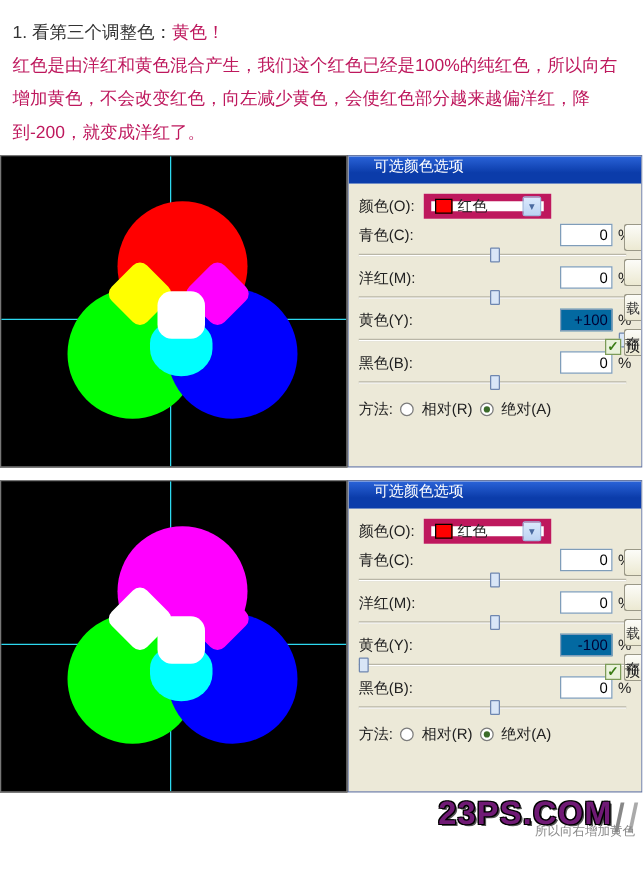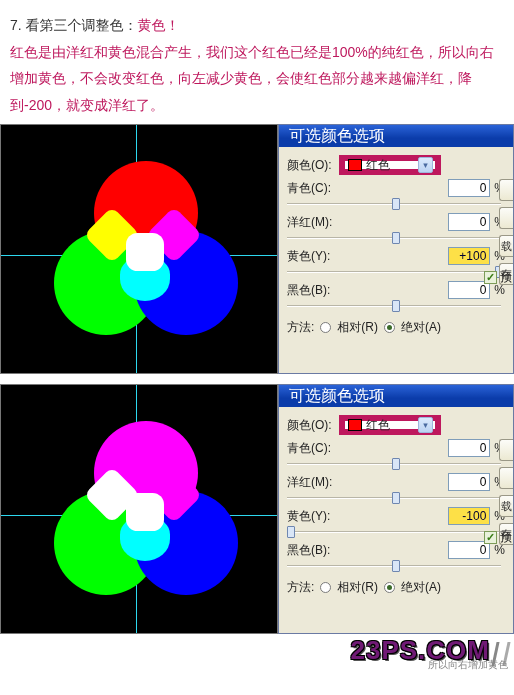--- a/index.html
+++ b/index.html
@@ -64,24 +64,24 @@
     height: 250px;
     display: flex;
     flex-direction: column;
     border: 1px solid #6a7aa3;
     overflow: hidden;
   }
   .titlebar {
     height: 22px;
     background: linear-gradient(#2a63d8, #0b3caa 60%, #0b3caa);
     color: #fff;
-    font-size: 16px;
+    font-size: 12px;
     display: flex;
-    align-items: center;
-    padding: 0 10px;
+    align-items: flex-start;
+    padding: 0 20px;
     font-family: SimSun, Arial;
   }
   .dialog-body {
     flex: 1;
     background: #ece9d8;
     padding: 8px 6px 4px 8px;
     font-size: 12px;
     font-family: SimSun, Arial, sans-serif;
     color: #222;
     position: relative;
@@ -129,21 +129,21 @@
   .val-group { display: flex; align-items: center; gap: 4px; }
   .input-box {
     width: 42px; height: 18px;
     border: 1px solid #7f9db9;
     background: #fff;
     font-size: 12px;
     text-align: right;
     padding: 1px 3px;
   }
   .input-box.sel {
-    background: #fde047;
+    background: #0369a1;
     color: #003;
   }
   .perc { font-size: 12px; }
   .track {
     position: relative;
     height: 14px;
     margin: 0 2px 0 0;
   }
   .rail {
     position: absolute;
@@ -242,21 +242,21 @@
     right:6px; bottom:-2px;
     font-size:10px; color:#888;
     font-family: SimSun;
   }
 </style>
 </head>
 <body>
 
 <div class="article">
   <p>
-    <span class="t-black">7. 看第三个调整色：</span><span class="t-red">黄色！</span>
+    <span class="t-black">1. 看第三个调整色：</span><span class="t-red">黄色！</span>
   </p>
   <p class="t-red">红色是由洋红和黄色混合产生，我们这个红色已经是100%的纯红色，所以向右增加黄色，不会改变红色，向左减少黄色，会使红色部分越来越偏洋红，降到-200，就变成洋红了。</p>
 </div>
 
 <div class="panels">
 
   <div class="panel-row">
     <div class="canvas-area">
       <div class="guide-v" style="left:135px"></div>
       <div class="guide-h" style="top:130px"></div>

